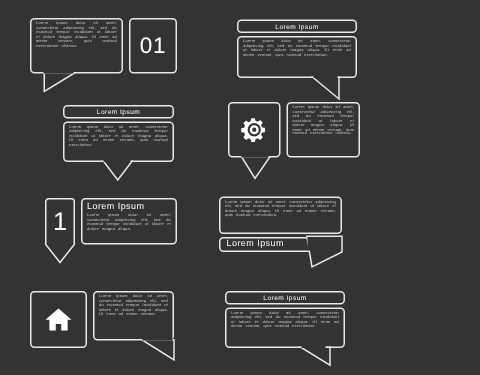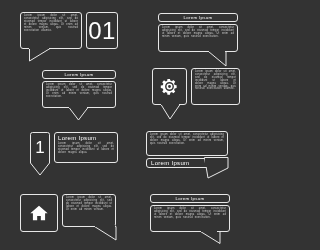--- a/index.html
+++ b/index.html
@@ -45,21 +45,21 @@
     color:#ffffff;
     letter-spacing:.3px;
     white-space:nowrap;
   }
   .hdr-lg span{font-size:6px;}
   .hdr-left{justify-content:flex-start;padding-left:4px;}
   .num{
     display:flex;align-items:center;justify-content:center;
     color:#ffffff;
   }
-  .num-01{font-size:24px;letter-spacing:.5px;font-weight:400;}
+  .num-01{font-size:15px;letter-spacing:.5px;font-weight:400;}
   .num-1{font-size:17px;}
   .ico{display:flex;align-items:center;justify-content:center;}
   svg{display:block;}
   .tail{position:absolute;overflow:visible;}
   .tailpath{fill:#333333;stroke:#e8e8e8;stroke-width:1;}
   .mask{position:absolute;background:#333333;}
 </style>
 </head>
 <body>
 

